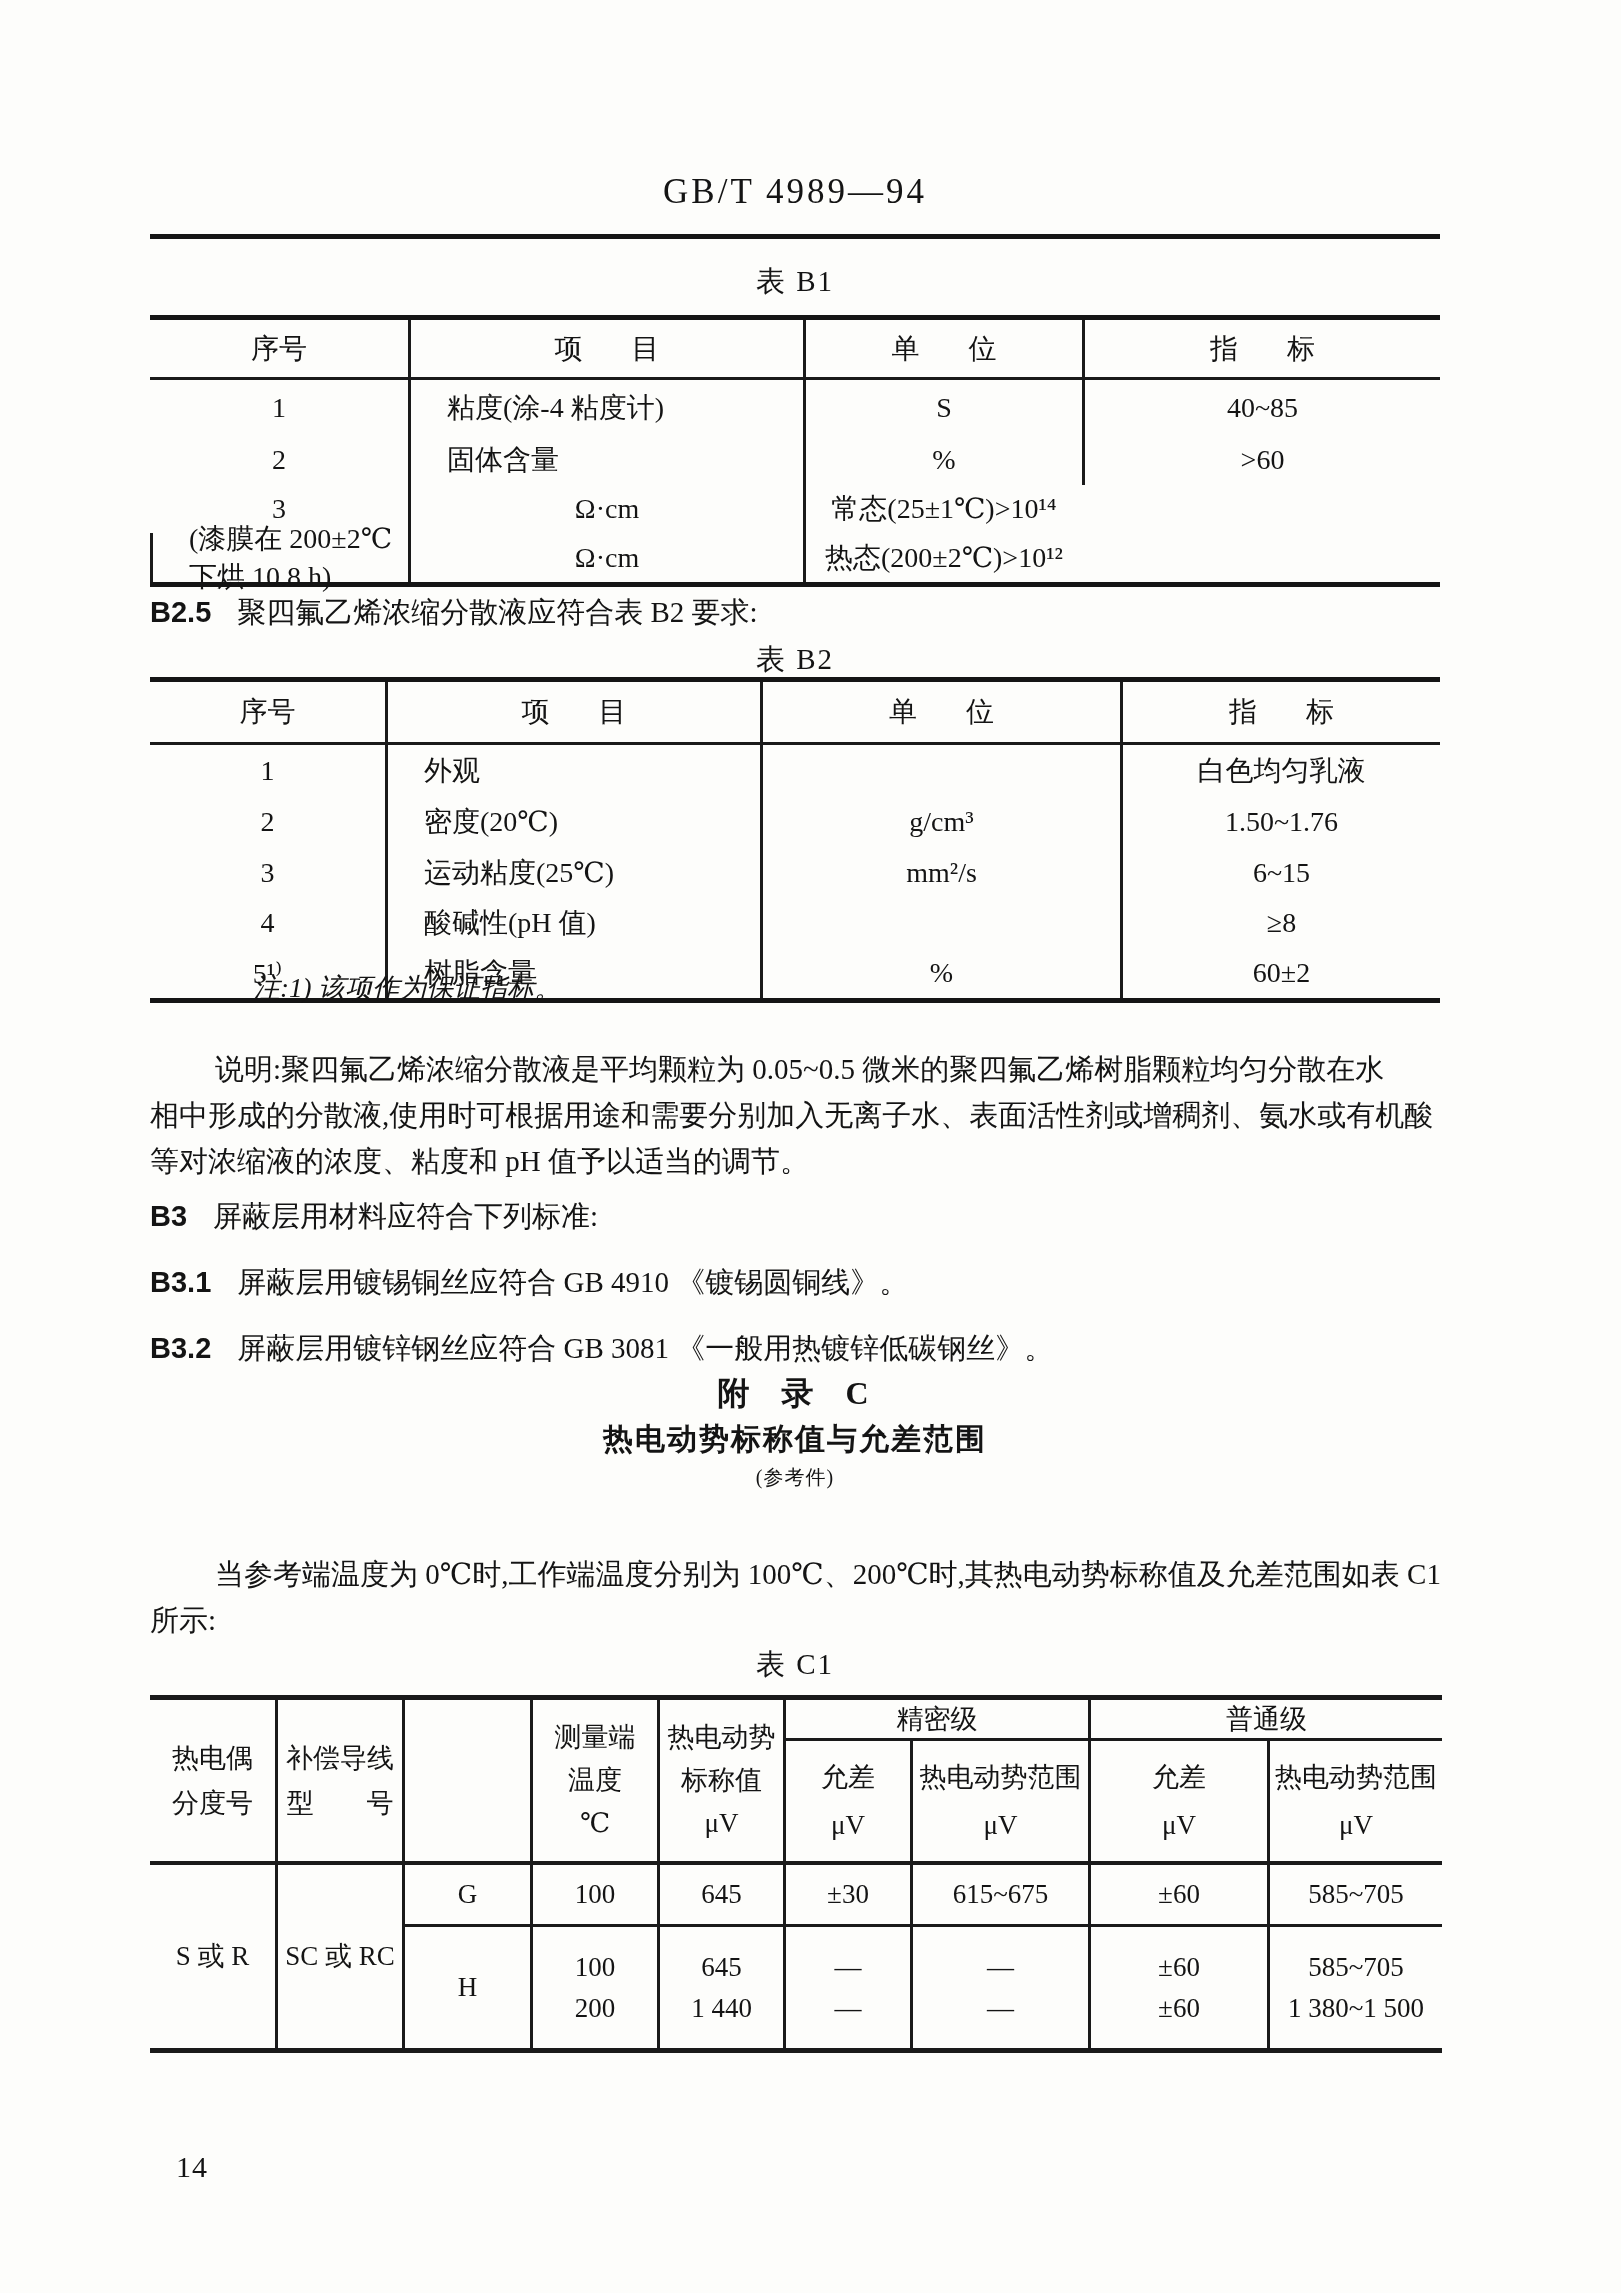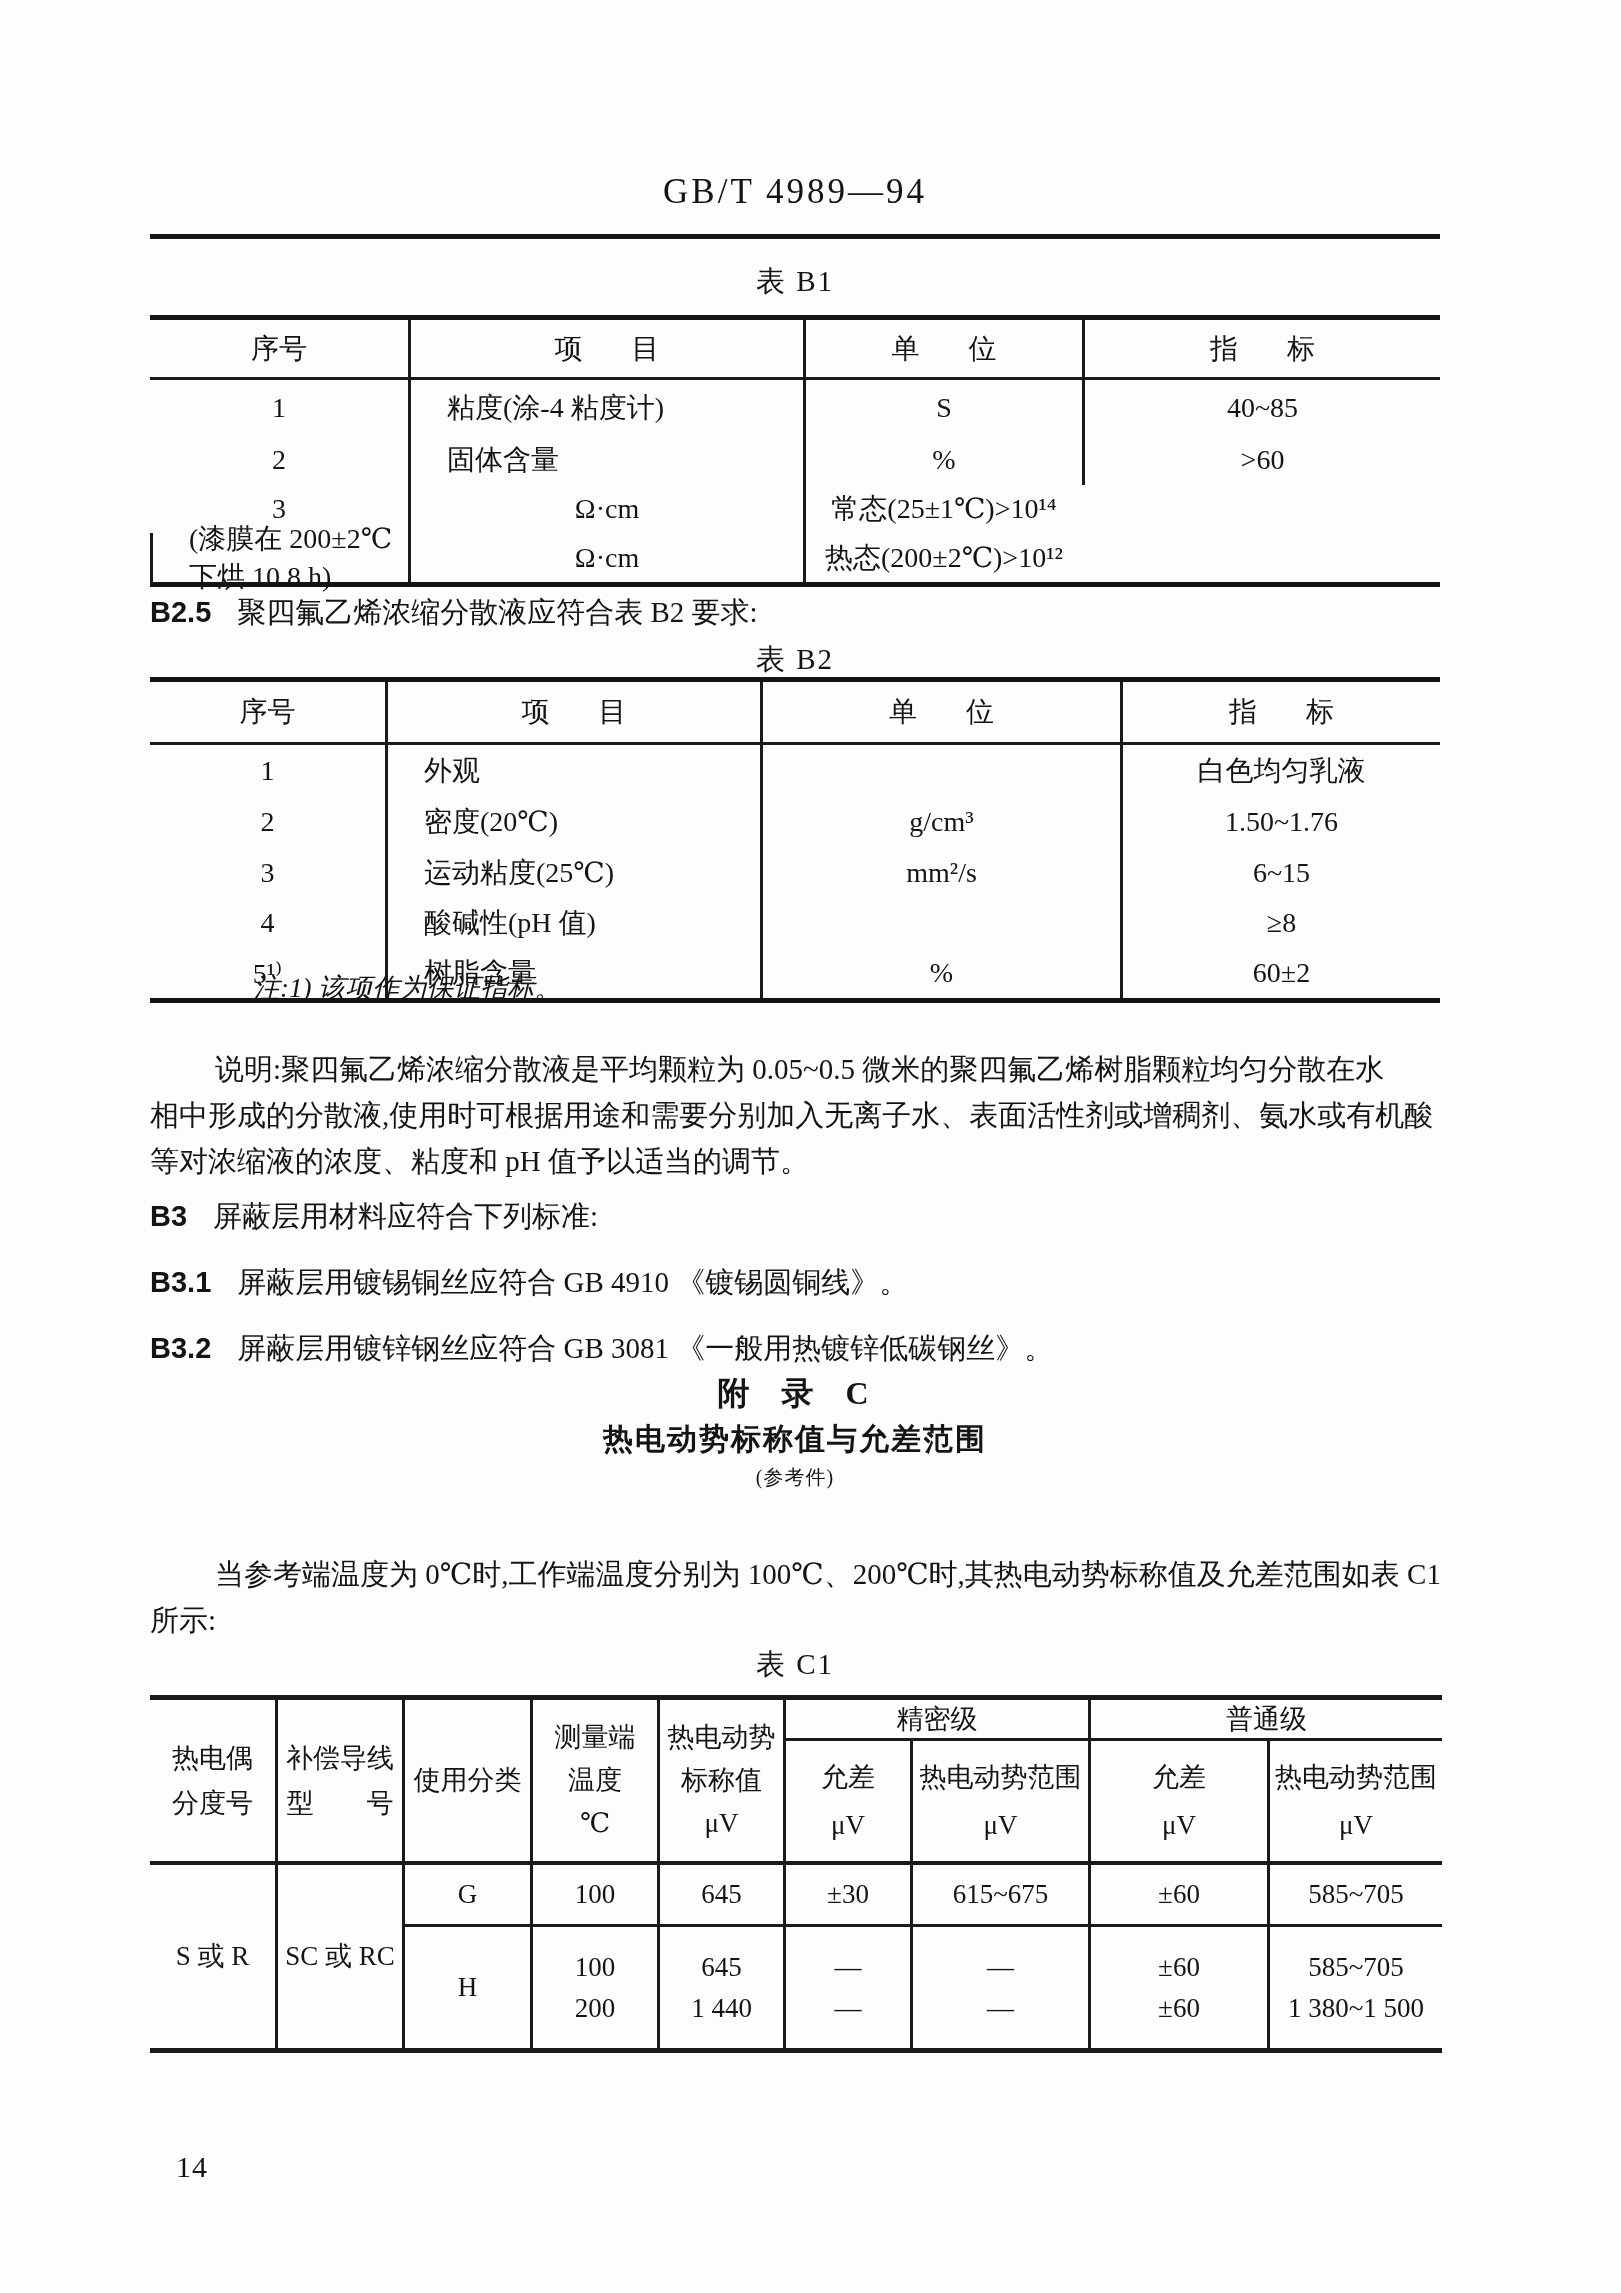--- a/index.html
+++ b/index.html
@@ -153,23 +153,20 @@
   <div class="line" style="left:1117px;top:46px;width:3px;height:307px;"></div>
 
   <div class="txt" style="left:0;top:5px;width:125px;height:161px;">
     <div>热电偶</div>
     <div>分度号</div>
   </div>
   <div class="txt" style="left:128px;top:5px;width:124px;height:161px;">
     <div>补偿导线</div>
     <div class="typespread">型 号</div>
   </div>
-  <div class="txt" style="left:255px;top:5px;width:125px;height:161px;">
-    <div>使用分类</div>
-  </div>
   <div class="txt h3l" style="left:383px;top:5px;width:124px;height:161px;">
     <div>测量端</div>
     <div>温度</div>
     <div>℃</div>
   </div>
   <div class="txt h3l" style="left:510px;top:5px;width:123px;height:161px;">
     <div>热电动势</div>
     <div>标称值</div>
     <div>μV</div>
   </div>

